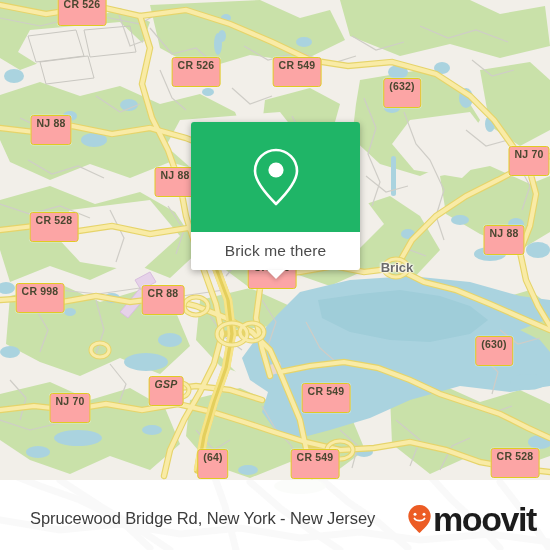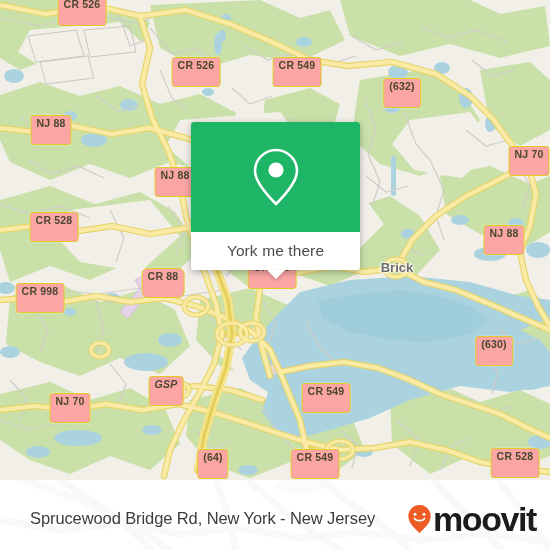--- a/index.html
+++ b/index.html
@@ -379,21 +379,21 @@
         <div class="shield" style="left: 196px; top: 72px;">CR 526</div>
         <div class="shield" style="left: 297px; top: 72px;">CR 549</div>
         <div class="shield" style="left: 402px; top: 93px;">(632)</div>
         <div class="shield" style="left: 51px; top: 130px;">NJ 88</div>
         <div class="shield" style="left: 529px; top: 161px;">NJ 70</div>
         <div class="shield" style="left: 175px; top: 182px;">NJ 88</div>
         <div class="shield" style="left: 504px; top: 240px;">NJ 88</div>
         <div class="shield" style="left: 54px; top: 227px;">CR 528</div>
         <div class="shield" style="left: 272px; top: 274px;">CR 549</div>
         <div class="shield" style="left: 40px; top: 298px;">CR 998</div>
-        <div class="shield" style="left: 163px; top: 283px; border-radius: 6px;">CR 88</div>
+        <div class="shield" style="left: 163px; top: 300px;">CR 88</div>
         <div class="shield" style="left: 494px; top: 351px;">(630)</div>
         <div class="shield" style="left: 166px; top: 391px; font-style: italic;">GSP</div>
         <div class="shield" style="left: 326px; top: 398px;">CR 549</div>
         <div class="shield" style="left: 70px; top: 408px;">NJ 70</div>
         <div class="shield" style="left: 213px; top: 464px;">(64)</div>
         <div class="shield" style="left: 315px; top: 464px;">CR 549</div>
         <div class="shield" style="left: 515px; top: 463px;">CR 528</div>
       </div>
 
     <div id="place-layer">
@@ -401,21 +401,21 @@
       </div>
 
     <div id="card">
       <div id="card-head">
         <svg width="52" height="62" viewBox="0 0 52 62">
           <path d="M26 4 C14.4 4 5 13.4 5 25 C5 36 17 49 26 58 C35 49 47 36 47 25 C47 13.4 37.6 4 26 4 Z" fill="none" stroke="#ffffff" stroke-width="2.6" stroke-linejoin="round"></path>
           <circle cx="26" cy="24" r="7.6" fill="#ffffff"></circle>
         </svg>
       </div>
       <div id="card-foot">
-        <span id="card-foot-label">York me there</span>
+        <span id="card-foot-label">Brick me there</span>
         <div id="card-tail"></div>
       </div>
     </div>
 
   </div>
 
   <div id="footer">
 
     <svg id="footer-ghost" viewBox="0 0 550 550" preserveAspectRatio="none">
       <g stroke="#9a9a9a" stroke-width="7" fill="none" stroke-linecap="round">

